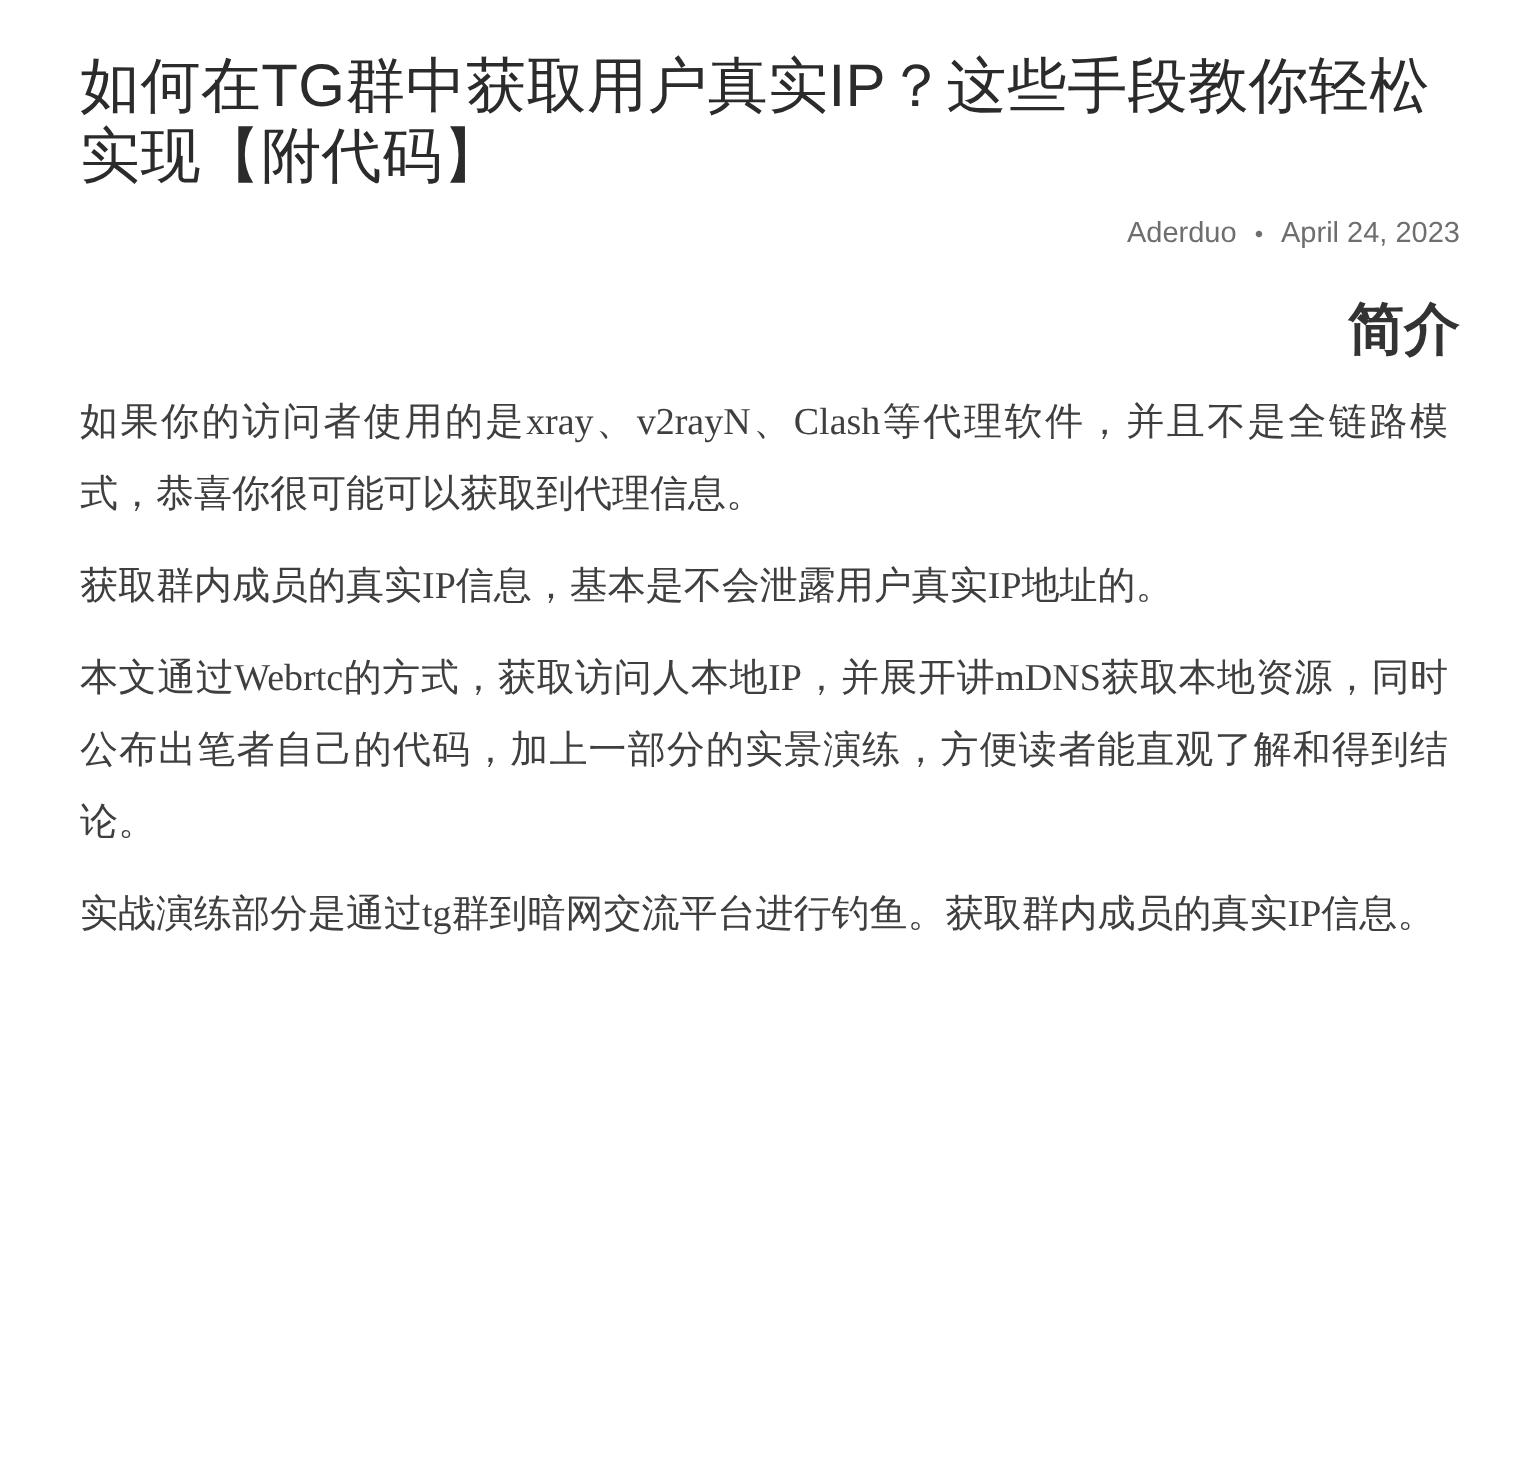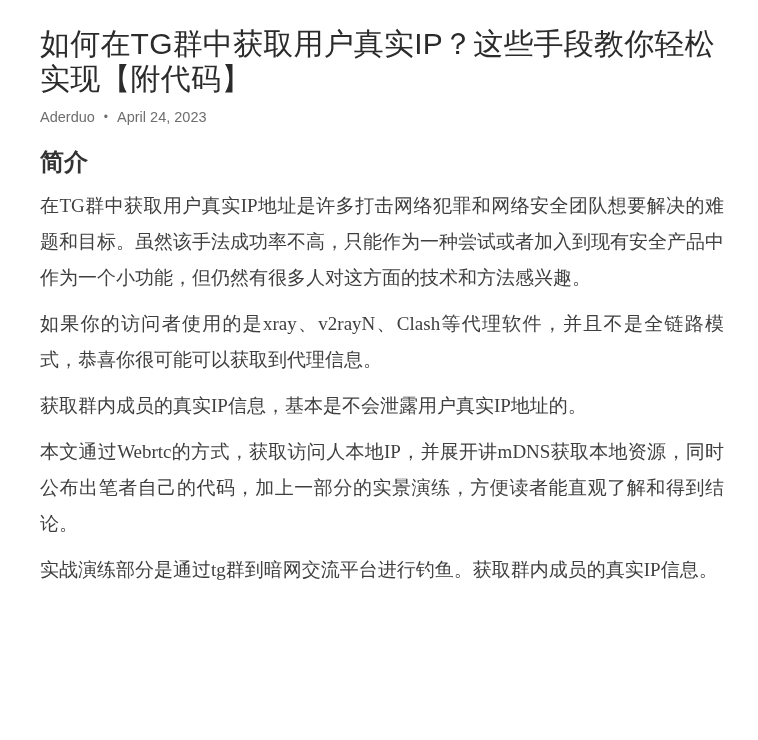--- a/index.html
+++ b/index.html
@@ -25,28 +25,30 @@
     max-width: 690px;
   }
   .meta {
     font-family: "Liberation Sans", "DejaVu Sans", sans-serif;
     font-size: 14.5px;
     color: #6e6e6e;
     margin-bottom: 2px;
     display: flex;
     align-items: center;
     gap: 9px;
+    justify-content: flex-end;
   }
   .meta .sep { font-size: 12px; color: #6e6e6e; }
   h2.section-heading {
-    font-size: 24px;
+    font-size: 28px;
     font-weight: 700;
     color: #333333;
     margin-top: 21px;
     margin-bottom: 6px;
+    text-align: right;
   }
   p.body-para {
     font-size: 19px;
     line-height: 36px;
     color: #3f3f3f;
     margin: 10px 0 9px 0;
     max-width: 684px;
     text-align: justify;
   }
 </style>
@@ -58,21 +60,20 @@
   <h1 class="title">如何在TG群中获取用户真实IP？这些手段教你轻松实现【附代码】</h1>
 
   <div class="meta">
     <span>Aderduo</span>
     <span class="sep">•</span>
     <span>April 24, 2023</span>
   </div>
 
   <h2 class="section-heading">简介</h2>
 
-  <p class="body-para">在TG群中获取用户真实IP地址是许多打击网络犯罪和网络安全团队想要解决的难题和目标。虽然该手法成功率不高，只能作为一种尝试或者加入到现有安全产品中作为一个小功能，但仍然有很多人对这方面的技术和方法感兴趣。</p>
 
 
 
   <p class="body-para">如果你的访问者使用的是xray、v2rayN、Clash等代理软件，并且不是全链路模式，恭喜你很可能可以获取到代理信息。</p>
 
   <p class="body-para">获取群内成员的真实IP信息，基本是不会泄露用户真实IP地址的。</p>
 
 
   <p class="body-para">本文通过Webrtc的方式，获取访问人本地IP，并展开讲mDNS获取本地资源，同时公布出笔者自己的代码，加上一部分的实景演练，方便读者能直观了解和得到结论。</p>
 

